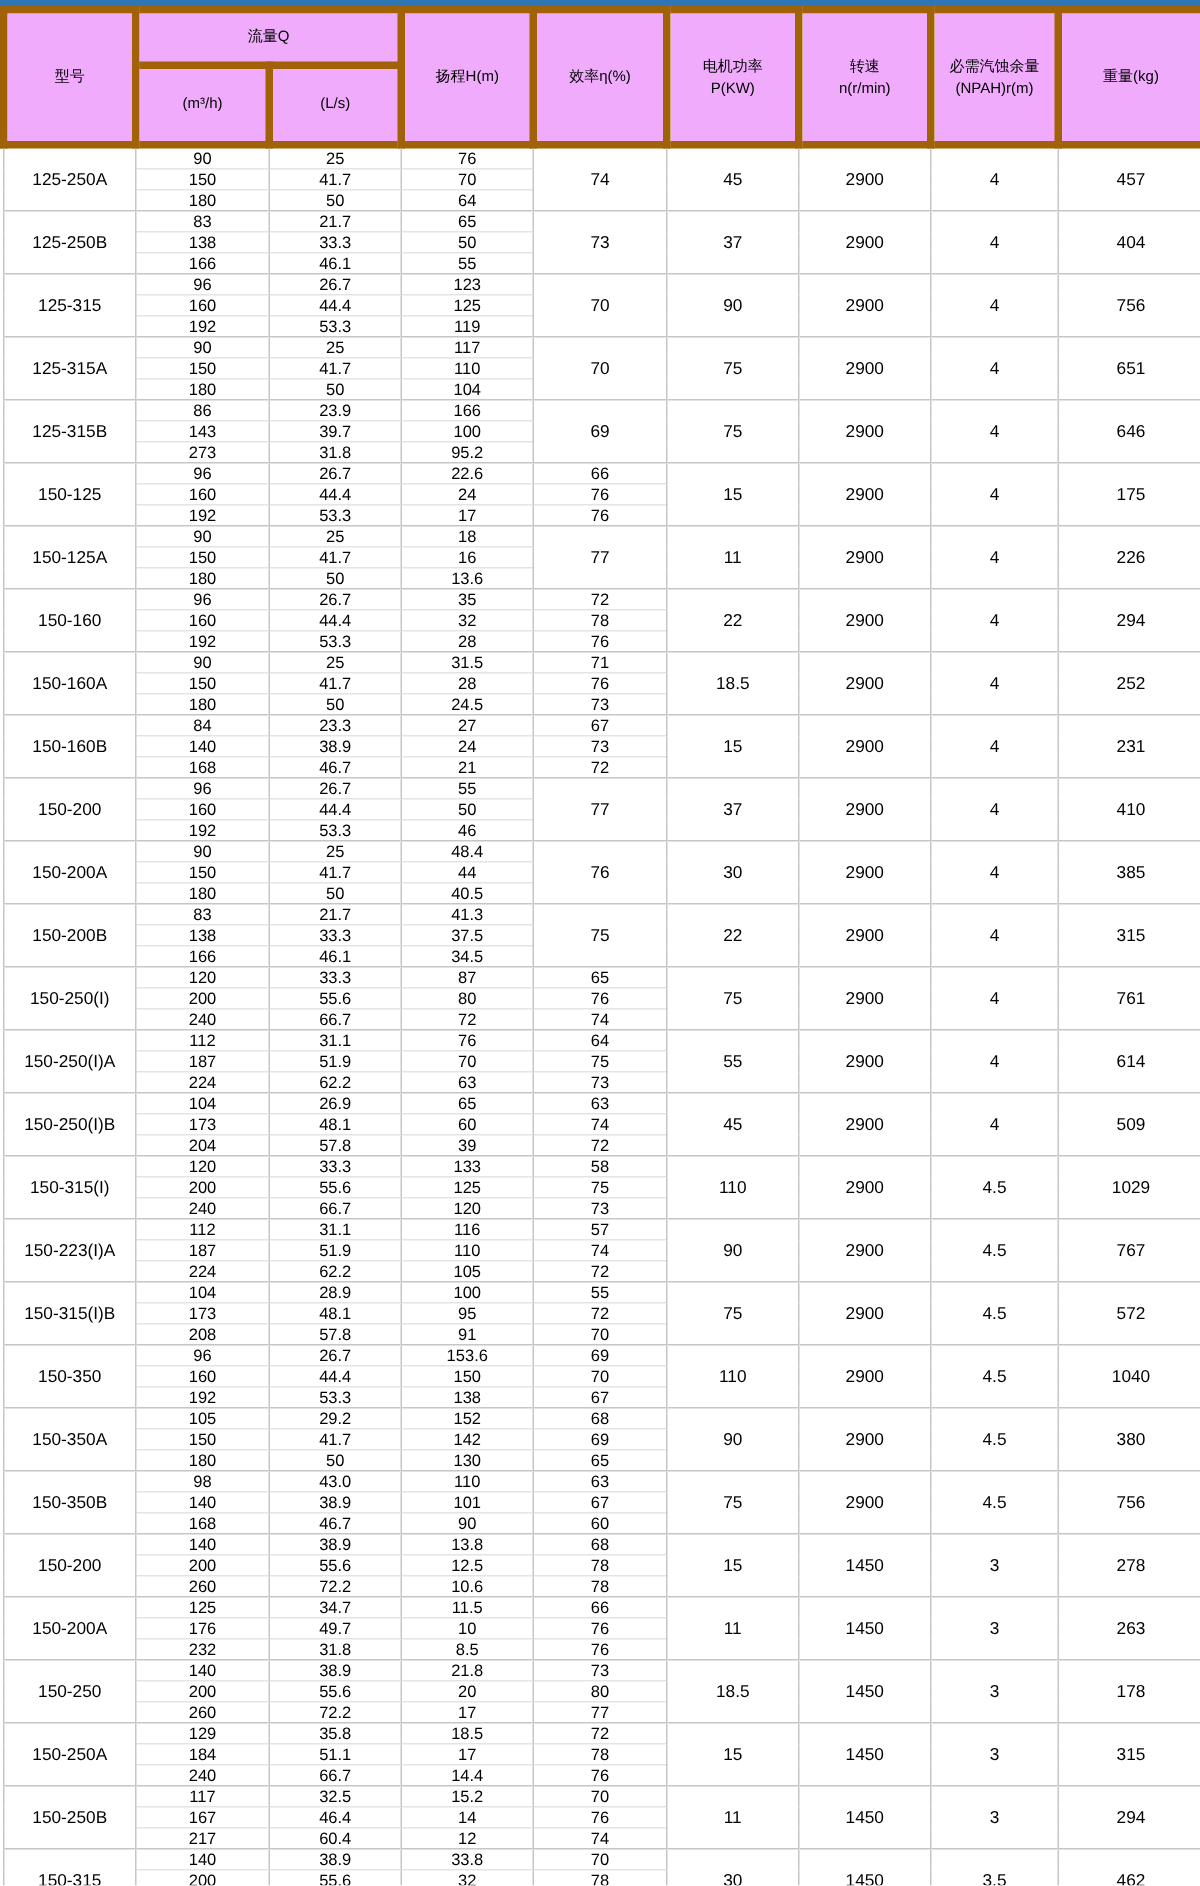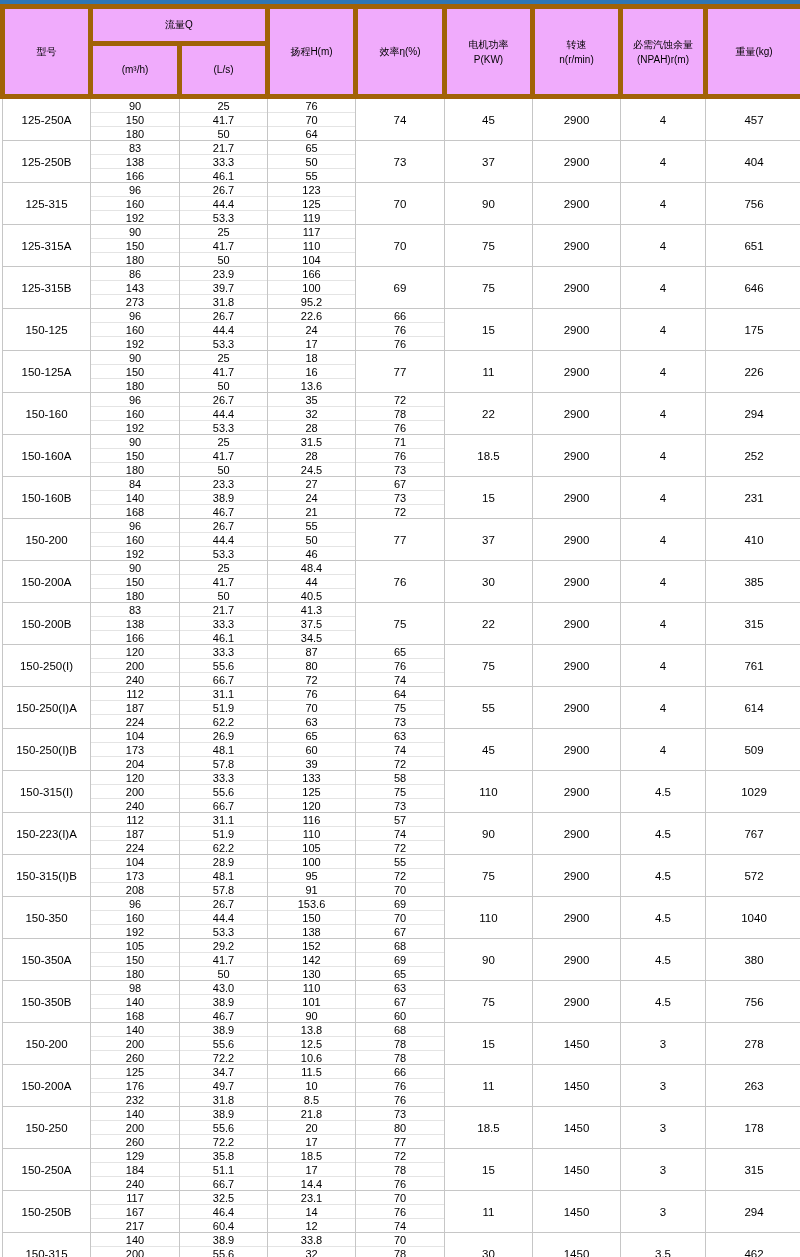--- a/index.html
+++ b/index.html
@@ -676,21 +676,21 @@
         <tr class="sub">
           <td class="cell-sub">240</td>
           <td class="cell-sub">66.7</td>
           <td class="cell-sub">14.4</td>
           <td class="cell-sub">76</td>
         </tr>
         <tr class="block-start">
           <td class="cell-merged" rowspan="3">150-250B</td>
           <td class="cell-sub">117</td>
           <td class="cell-sub">32.5</td>
-          <td class="cell-sub">23.1</td>
+          <td class="cell-sub">15.2</td>
           <td class="cell-sub">70</td>
           <td class="cell-merged" rowspan="3">11</td>
           <td class="cell-merged" rowspan="3">1450</td>
           <td class="cell-merged" rowspan="3">3</td>
           <td class="cell-merged" rowspan="3">294</td>
         </tr>
         <tr class="sub">
           <td class="cell-sub">167</td>
           <td class="cell-sub">46.4</td>
           <td class="cell-sub">14</td>

